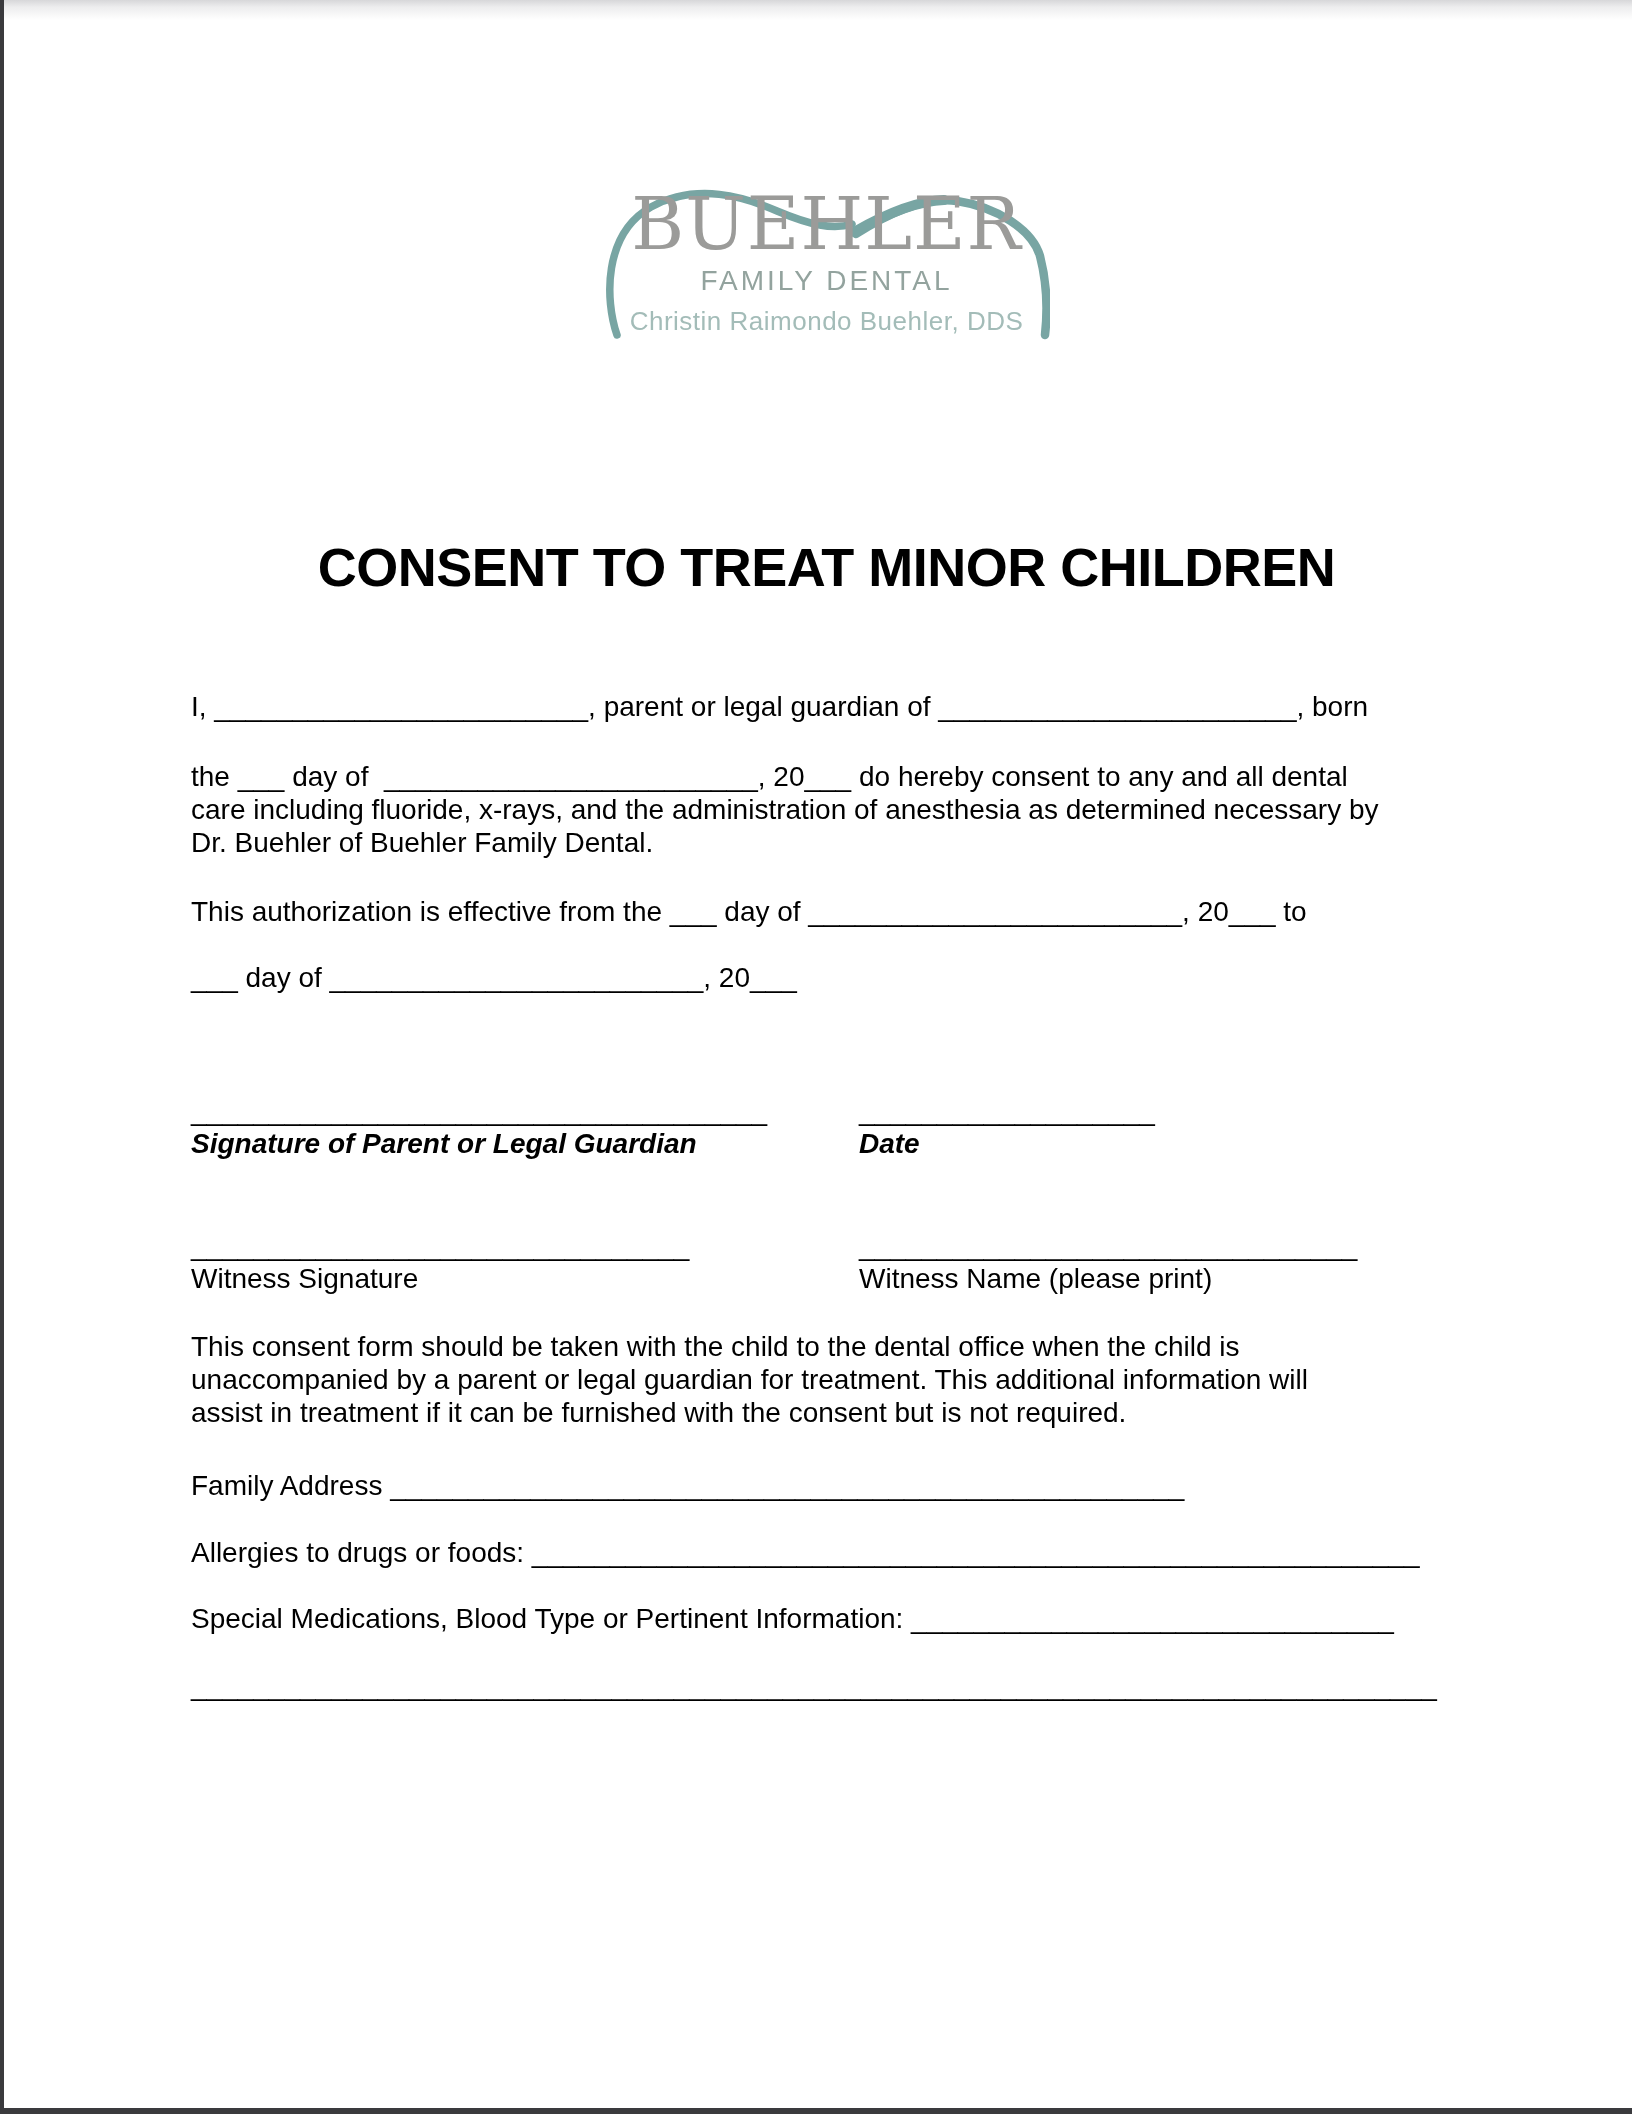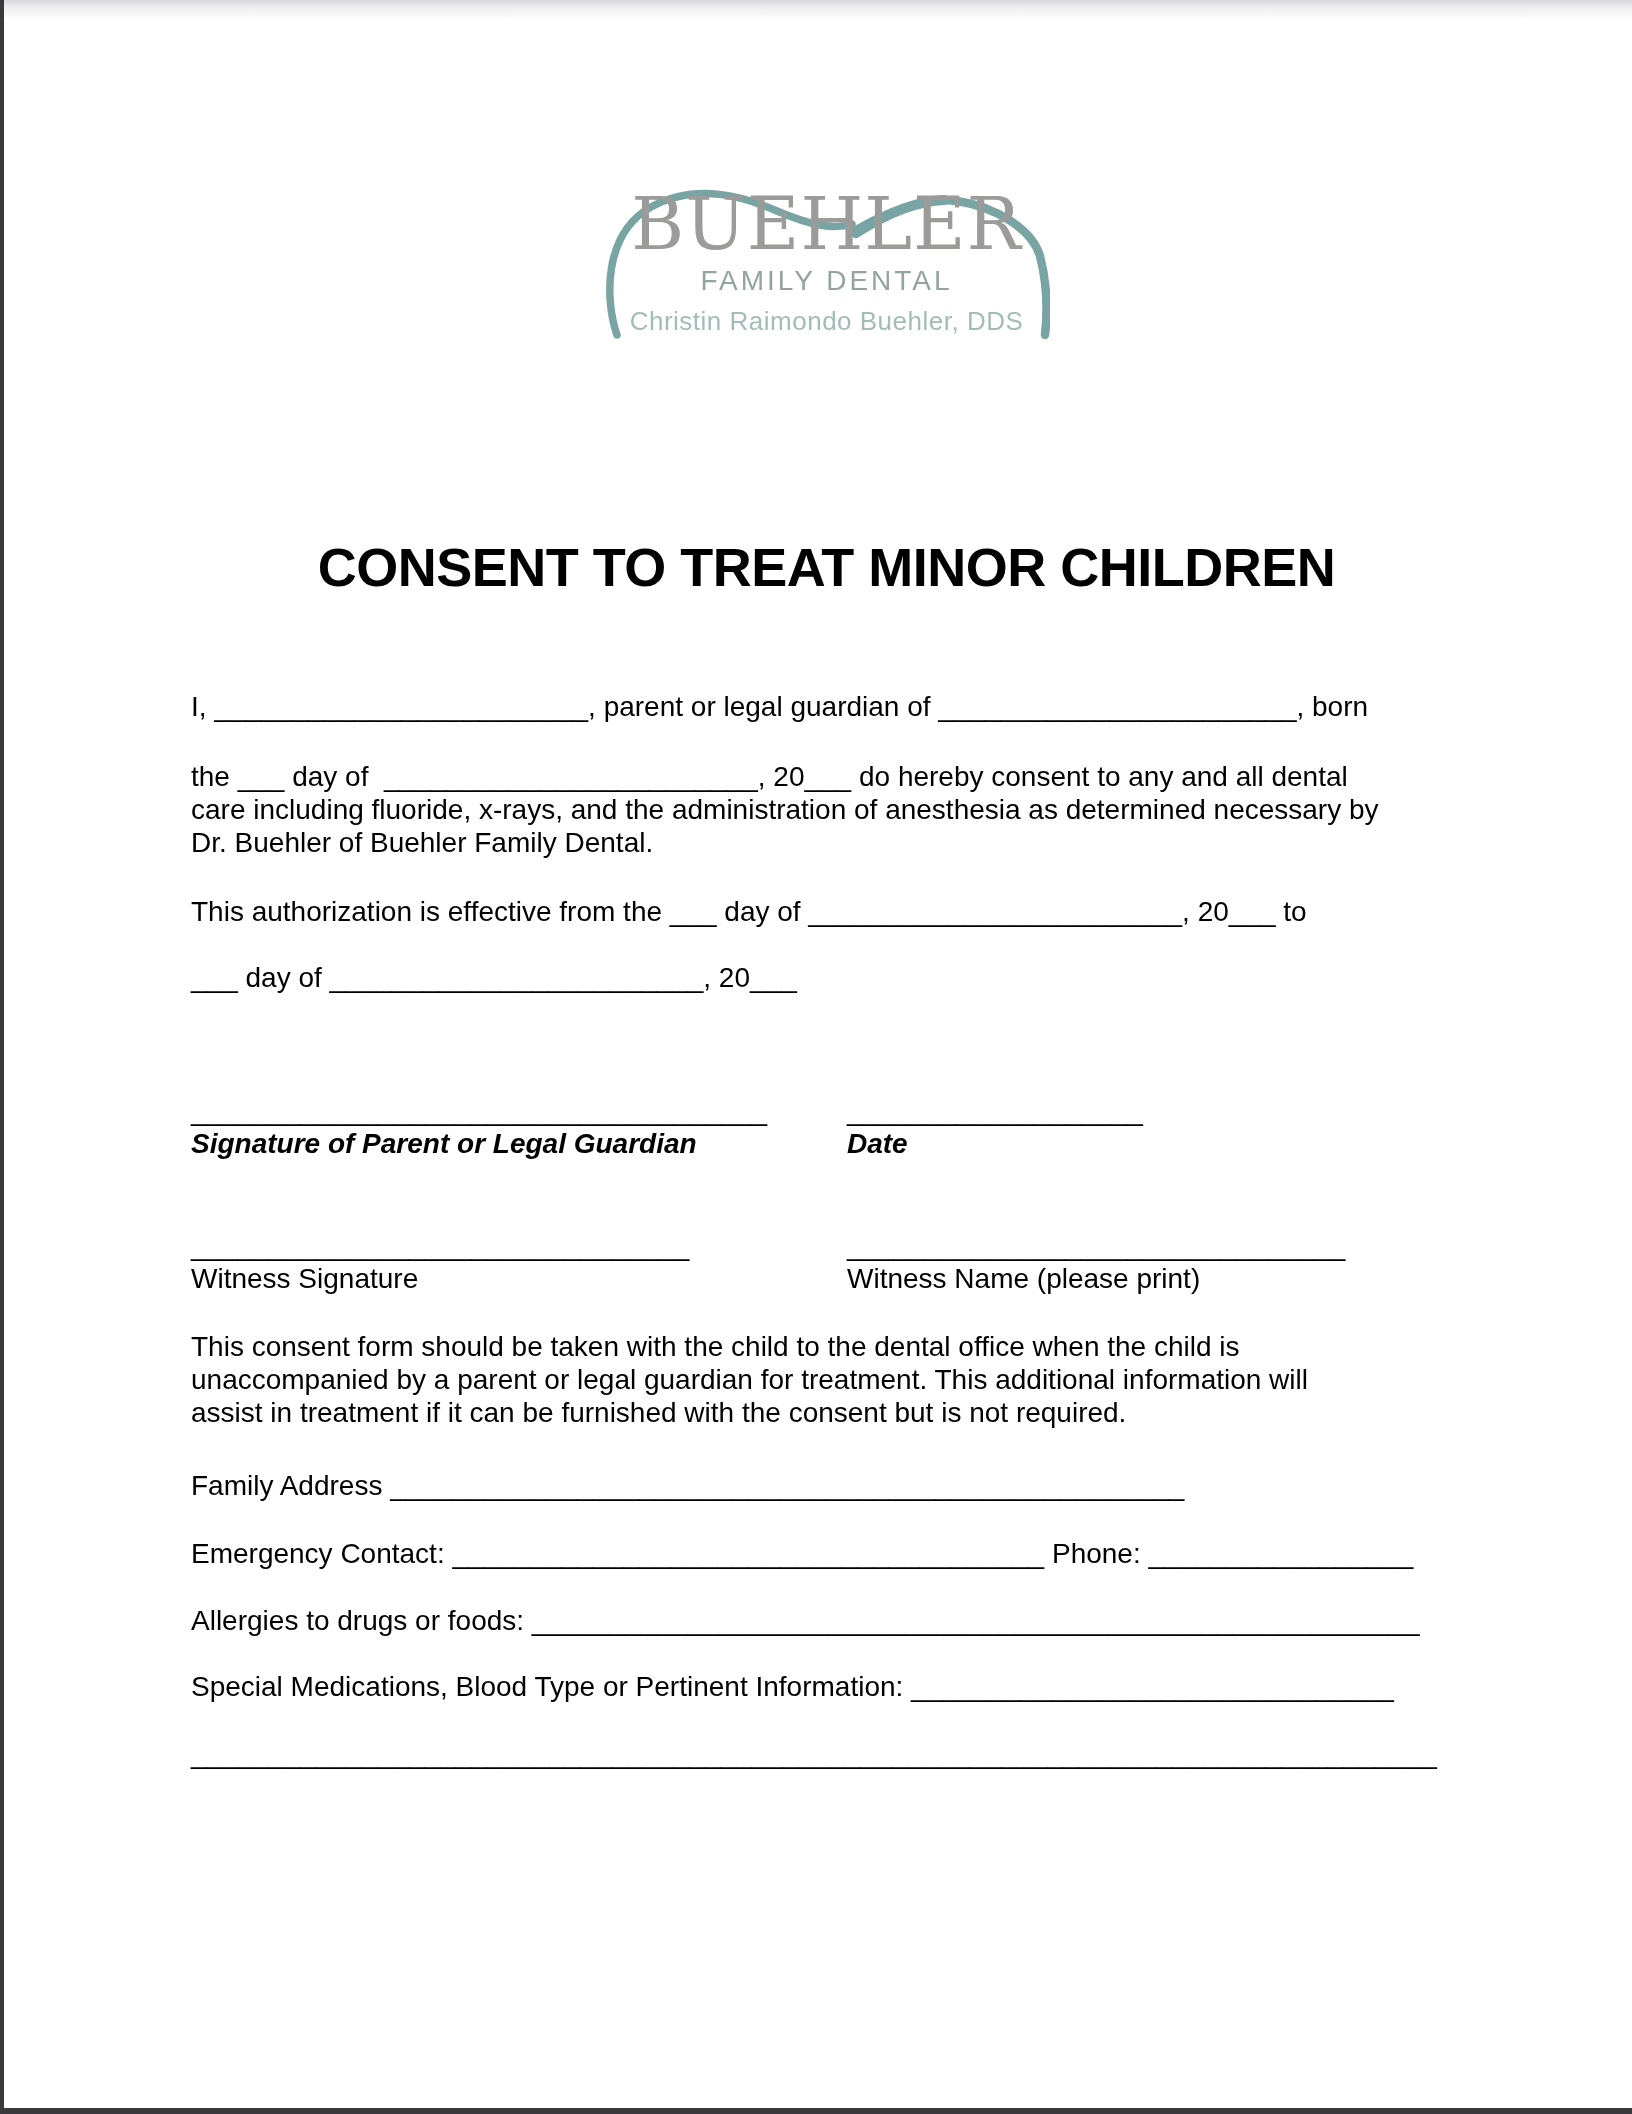--- a/index.html
+++ b/index.html
@@ -94,21 +94,21 @@
   .line { white-space: pre; }
   .p1   { margin-top: 96px; }
   .p2   { margin-top: 37px; }
   .p3   { margin-top: 36px; }
   .p4   { margin-top: 33px; }
 
   
   .sig-row { margin-top: 100px; display: flex; }
   .wit-row { margin-top: 69px;  display: flex; }
   .col-left { width: 656px; flex: 0 0 656px; }
-  .col-right { flex: 1 1 auto; }
+  .col-right { flex: 1 1 auto; margin-left: 12px; }
   .rule-line { white-space: pre; }
   .sig-label { font-weight: bold; white-space: pre; font-style: italic; }
   .wit-label { font-weight: normal; white-space: pre; }
 
   
   .note { margin-top: 35px; }
 
   
   .field { white-space: pre; }
   .f-family    { margin-top: 40px; }
@@ -173,19 +173,18 @@
       </div>
     </div>
 
     <div class="note">
       <div class="line">This consent form should be taken with the child to the dental office when the child is</div>
       <div class="line">unaccompanied by a parent or legal guardian for treatment. This additional information will</div>
       <div class="line">assist in treatment if it can be furnished with the consent but is not required.</div>
     </div>
 
     <div class="field f-family">Family Address ___________________________________________________</div>
-    <div class="field f-emergency">Emergency Contact: ______________________________________ Phone: _________________</div>
     <div class="field f-allergies">Allergies to drugs or foods: _________________________________________________________</div>
     <div class="field f-special">Special Medications, Blood Type or Pertinent Information: _______________________________</div>
     <div class="field f-extra">________________________________________________________________________________</div>
 
   </div>
 </div>
 
 </body></html>

